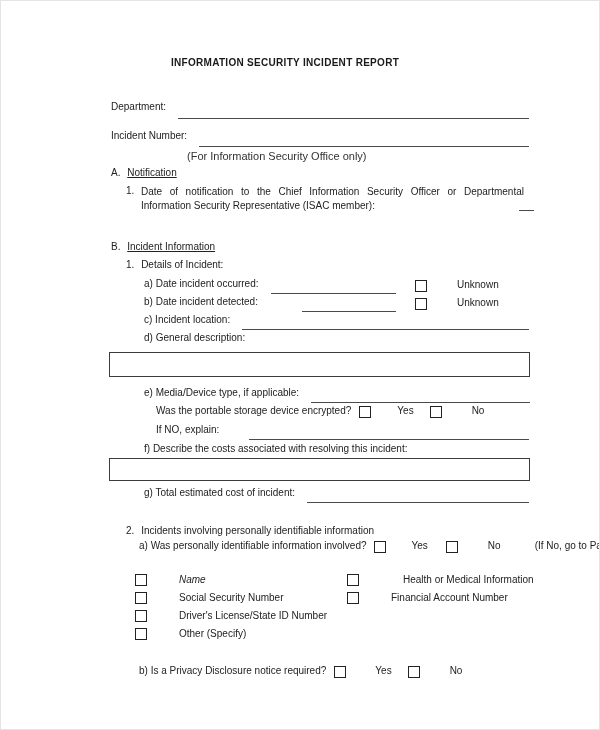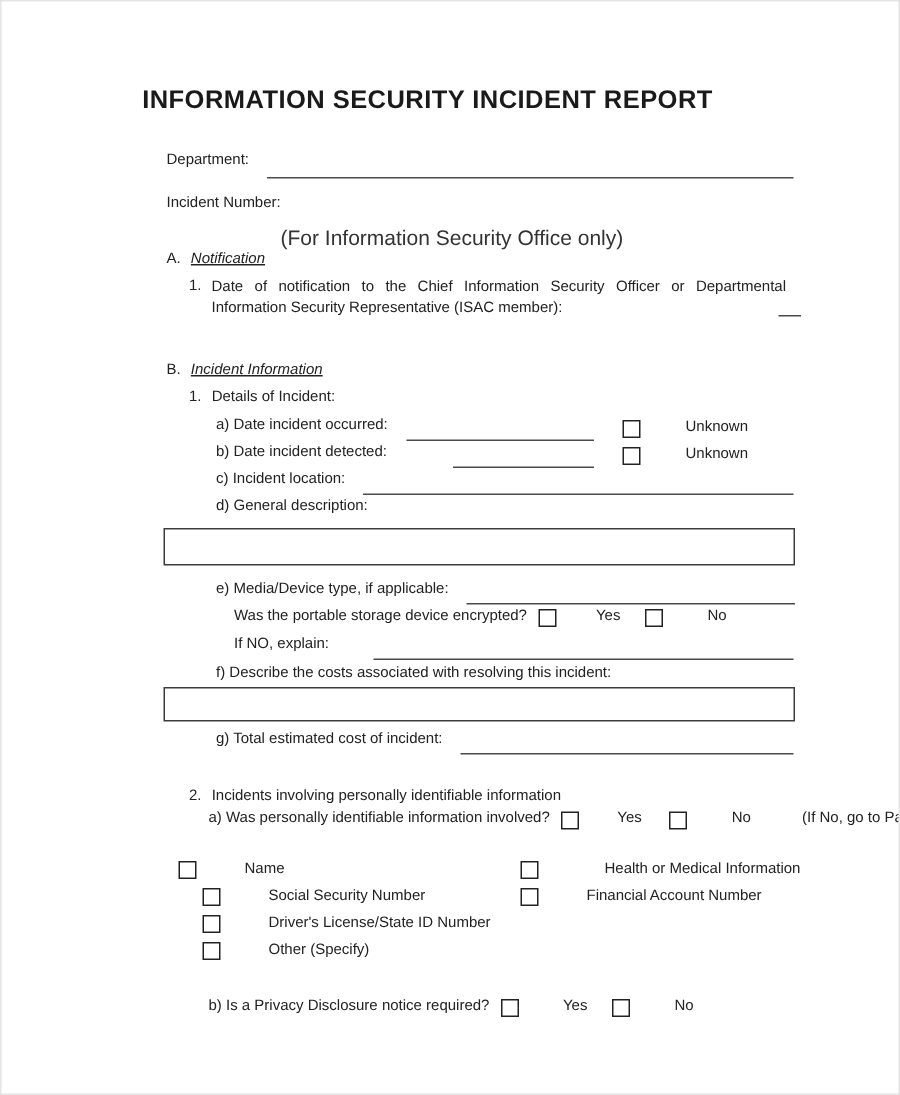--- a/index.html
+++ b/index.html
@@ -4,26 +4,26 @@
 <style>
   html,body{margin:0;padding:0;background:#fff;}
   .page{
     position:relative;width:600px;height:730px;background:#fff;
     border:1px solid #e4e4e4;box-sizing:border-box;overflow:hidden;
     font-family:"Liberation Sans","DejaVu Sans",sans-serif;
     color:#222;font-size:10px;
   }
   .abs{position:absolute;}
   .t{font-size:10px;color:#222;white-space:nowrap;padding-left:25px;}
-  .title{width:568px;text-align:center;font-weight:bold;font-size:17px;letter-spacing:.3px;color:#1a1a1a;}
+  .title{width:568px;text-align:center;font-weight:bold;font-size:10px;letter-spacing:.3px;color:#1a1a1a;}
   .row{display:flex;}
   .row .lbl{white-space:nowrap;align-self:flex-start;}
   .fill{flex:1;border-bottom:1px solid #4a4a4a;align-self:flex-end;margin-left:12px;height:1px;}
-  .uline{text-decoration:underline;font-style:italic;}
-  .note{font-size:14px;color:#333;white-space:nowrap;}
+  .uline{text-decoration:underline;}
+  .note{font-size:11px;color:#333;white-space:nowrap;}
   .cb{display:inline-block;width:12px;height:12px;border:1.5px solid #222;box-sizing:border-box;background:#fff;flex:none;}
   .box{border:1px solid #3c3c3c;background:#fff;box-sizing:border-box;}
   .para{text-align:justify;line-height:14px;white-space:normal;}
   .hang{display:flex;}
   .hang .num{width:15px;flex:none;}
   .inline{display:flex;align-items:flex-start;}
   .inline .cb{margin-top:0;}
   .shortline{border-bottom:1px solid #4a4a4a;height:1px;}
 </style>
 </head>
@@ -31,21 +31,21 @@
 
 <div class="page">
 
   <div class="abs title" style="top:56px;left:0;">INFORMATION SECURITY INCIDENT REPORT</div>
 
   <div class="abs row" style="top:100px;left:85px;width:443px;height:18px;">
     <span class="lbl t">Department:</span>
     <span class="fill"></span>
   </div>
 
-  <div class="abs row" style="top:129px;left:85px;width:443px;height:17px;flex-direction:column;">
+  <div class="abs row" style="top:129px;left:85px;width:443px;height:17px;">
     <span class="lbl t">Incident Number:</span>
     <span class="fill"></span>
   </div>
   <div class="abs note" style="top:149px;left:186px;">(For Information Security Office only)</div>
 
   <div class="abs t" style="top:166px;left:85px;">
     <span>A.</span>
     <span class="uline" style="margin-left:4px;">Notification</span>
   </div>
   <div class="abs hang" style="top:184px;left:100px;width:423px;">
@@ -124,21 +124,21 @@
   <div class="abs inline" style="top:539px;left:113px;">
     <span class="t">a) Was personally identifiable information involved?</span>
     <span class="cb" style="margin-left:7px;margin-top:1px;"></span>
     <span class="t" style="margin-left:1px;">Yes</span>
     <span class="cb" style="margin-left:18px;margin-top:1px;"></span>
     <span class="t" style="margin-left:5px;">No</span>
     <span class="t" style="margin-left:9px;">(If No, go to Part C)</span>
   </div>
 
 
-  <div class="abs inline" style="top:573px;left:118px;">
+  <div class="abs inline" style="top:573px;left:134px;font-style:italic;">
     <span class="cb"></span>
     <span class="t" style="margin-left:7px;">Name</span>
   </div>
   <div class="abs inline" style="top:573px;left:346px;gap:12px;">
     <span class="cb"></span>
     <span class="t" style="margin-left:7px;">Health or Medical Information</span>
   </div>
   <div class="abs inline" style="top:591px;left:134px;">
     <span class="cb"></span>
     <span class="t" style="margin-left:7px;">Social Security Number</span>

